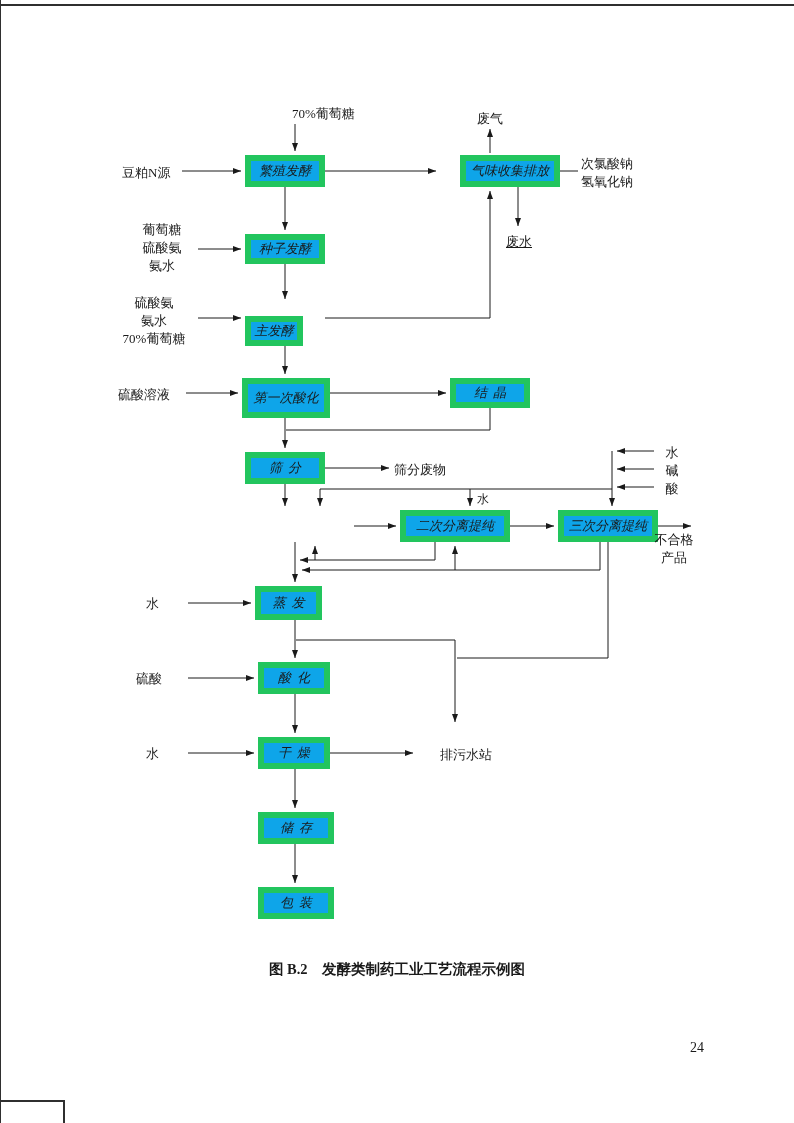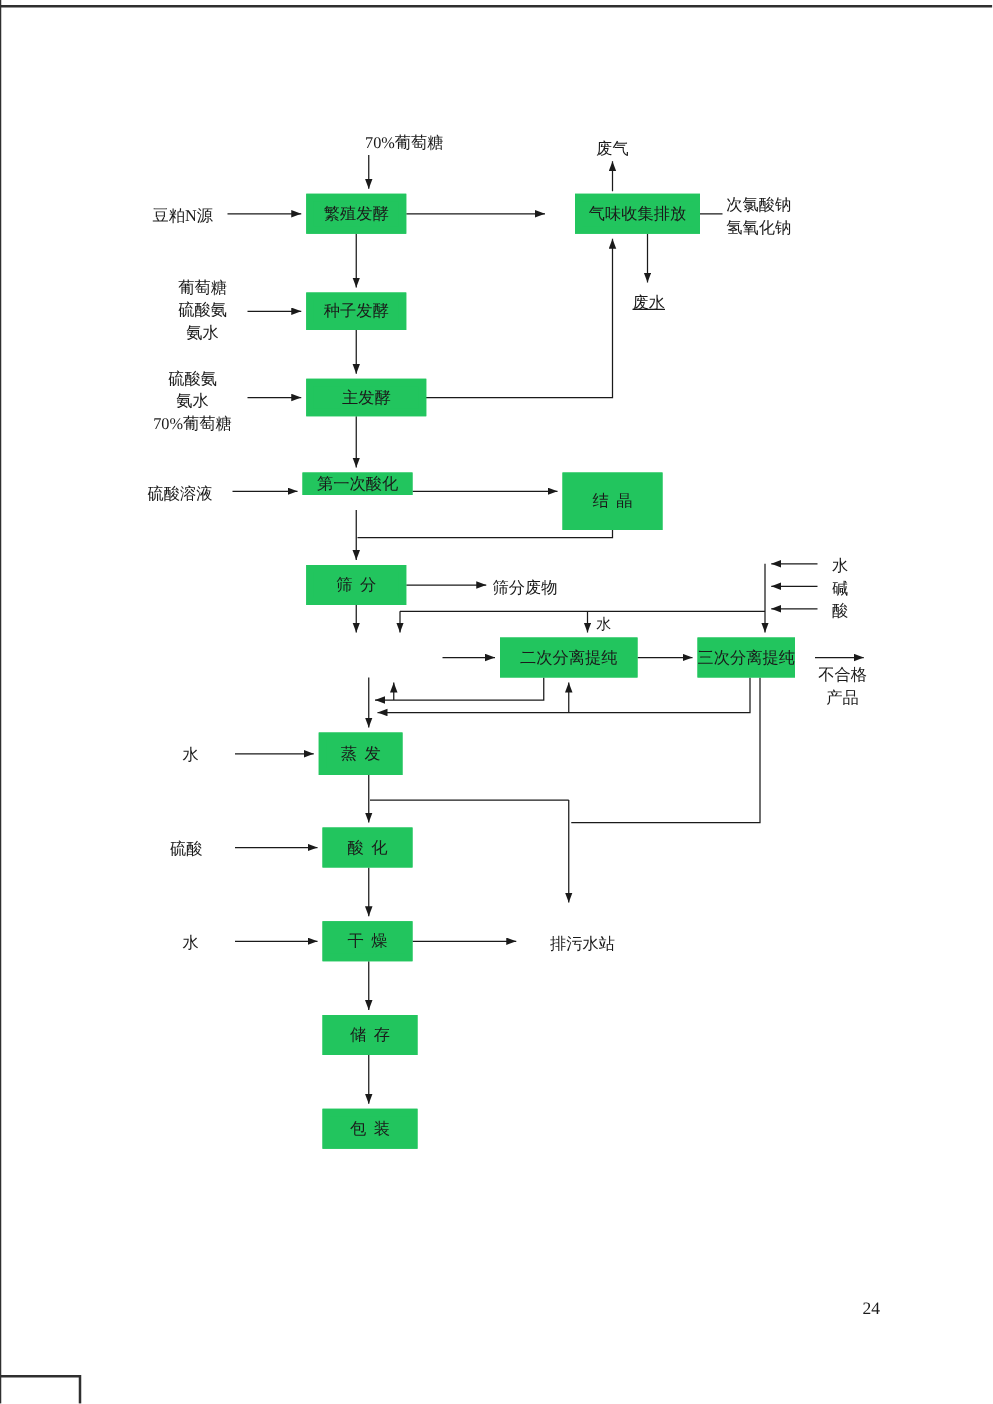--- a/index.html
+++ b/index.html
@@ -3,23 +3,23 @@
 <meta charset="utf-8">
 <style>
   * { margin:0; padding:0; box-sizing:border-box; }
   html,body { background:#ffffff; }
   .page {
     position:relative; width:794px; height:1123px; background:#ffffff;
     font-family:"Liberation Serif", serif; color:#1a1a1a; overflow:hidden;
   }
   .arrows { position:absolute; left:0; top:0; z-index:1; }
   .box {
-    position:absolute; border:6px solid #22c55e; background:#22c55e;
+    position:absolute; border:6px solid #22c55e; background:#0ea5e9;
     display:flex; align-items:center; justify-content:center;
-    font-size:13px; z-index:2; white-space:nowrap;
+    font-size:13px; z-index:2; white-space:nowrap;font-style:italic;
   }
   .sp2 { letter-spacing:6px; padding-left:6px; }
   .lbl { position:absolute; font-size:13px; z-index:3; white-space:nowrap; }
   .grp { position:absolute; font-size:13px; z-index:3; text-align:center; }
   .grp div { line-height:18px; white-space:nowrap; }
   .caption {
     position:absolute; left:0; top:960px; width:100%; text-align:center;
     font-weight:bold; font-size:14.5px; z-index:3;
   }
   .pagenum { position:absolute; left:690px; top:1040px; font-size:14px; z-index:3; }
@@ -85,26 +85,26 @@
       <line x1="295" y1="844" x2="295" y2="883" marker-end="url(#ah)"></line>
       <polyline points="608,542 608,658 457,658"></polyline>
       <line x1="296" y1="640" x2="455" y2="640"></line>
       <line x1="455" y1="640" x2="455" y2="722" marker-end="url(#ah)"></line>
     </g>
   </svg>
 
   <div class="box" style="left:245px; top:155px; width:80px; height:32px;">繁殖发酵</div>
   <div class="box" style="left:440px; top:155px; width:100px; height:32px;margin-left:20px;">气味收集排放</div>
   <div class="box" style="left:245px; top:234px; width:80px; height:30px;">种子发酵</div>
-  <div class="box" style="left:245px; top:303px; width:96px; height:30px;">主发酵</div>
-  <div class="box" style="left:242px; top:378px; width:88px; height:18px;">第一次酸化</div>
-  <div class="box sp2" style="left:450px; top:378px; width:80px; height:46px;">结晶</div>
+  <div class="box" style="left:245px; top:316px; width:58px; height:30px;">主发酵</div>
+  <div class="box" style="left:242px; top:378px; width:88px; height:40px;">第一次酸化</div>
+  <div class="box sp2" style="left:450px; top:378px; width:80px; height:30px;">结晶</div>
   <div class="box sp2" style="left:245px; top:452px; width:80px; height:32px;text-align:center;">筛分</div>
   <div class="box" style="left:400px; top:510px; width:110px; height:32px;">二次分离提纯</div>
-  <div class="box" style="left:558px; top:510px; width:78px; height:32px;">三次分离提纯</div>
+  <div class="box" style="left:558px; top:510px; width:100px; height:32px;">三次分离提纯</div>
   <div class="box sp2" style="left:255px; top:586px; width:67px; height:34px;">蒸发</div>
   <div class="box sp2" style="left:258px; top:662px; width:72px; height:32px;">酸化</div>
   <div class="box sp2" style="left:258px; top:737px; width:72px; height:32px;">干燥</div>
   <div class="box sp2" style="left:258px; top:812px; width:76px; height:32px;">储存</div>
   <div class="box sp2" style="left:258px; top:887px; width:76px; height:32px;">包装</div>
 
   <div class="lbl" style="left:292px; top:105px;">70%葡萄糖</div>
   <div class="lbl" style="left:477px; top:110px;">废气</div>
   <div class="lbl" style="left:122px; top:164px;">豆粕N源</div>
 
@@ -140,15 +140,16 @@
   <div class="grp" style="left:650px; top:531px; width:48px;">
     <div>不合格</div>
     <div>产品</div>
   </div>
 
   <div class="lbl" style="left:146px; top:595px;">水</div>
   <div class="lbl" style="left:136px; top:670px;">硫酸</div>
   <div class="lbl" style="left:146px; top:745px;">水</div>
   <div class="lbl" style="left:420px; top:746px;margin-left:20px;">排污水站</div>
 
+  <div class="caption">图 B.2　发酵类制药工业工艺流程示例图</div>
   <div class="pagenum">24</div>
 
 </div>
 
 </body></html>

